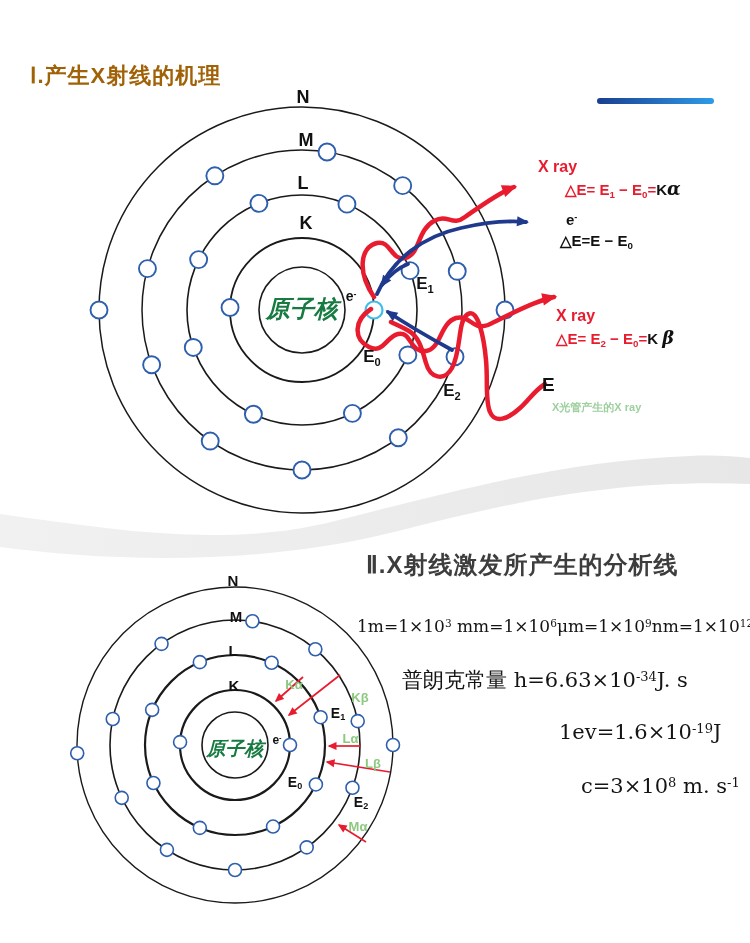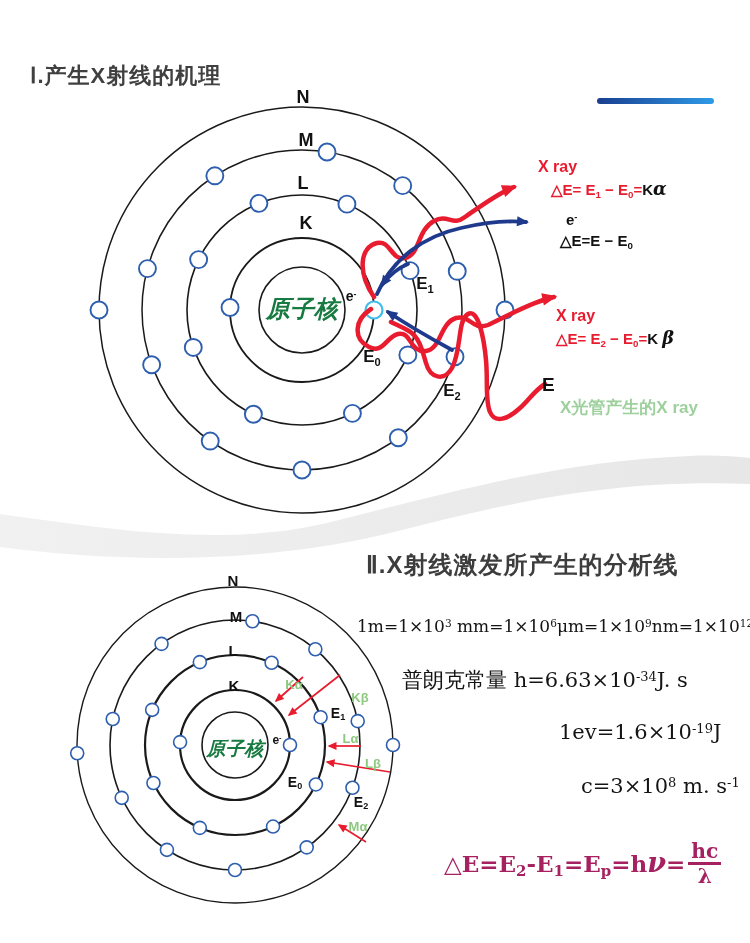--- a/index.html
+++ b/index.html
@@ -8,21 +8,21 @@
   #stage{position:absolute;left:0;top:0;z-index:1;}
   .abs{position:absolute;z-index:3;white-space:nowrap;}
   #page-title{left:431px;top:24px;font-size:52px;font-weight:bold;letter-spacing:2px;
       color:#1A52AE;}
   @supports (-webkit-background-clip:text){
     #page-title{background:linear-gradient(90deg,#16337E 0%,#1C5AB8 55%,#1F7BD6 100%);
       -webkit-background-clip:text;background-clip:text;-webkit-text-fill-color:transparent;}
   }
   #title-underline{left:597px;top:98px;width:117px;height:6px;border-radius:3px;
       background:linear-gradient(90deg,#1A3E8F,#2E9BE8);}
-  #section1-heading{left:30px;top:61px;font-size:22px;font-weight:600;color:#404040;letter-spacing:1px;}
+  #section1-heading{left:30px;top:61px;font-size:22px;font-weight:600;color:#a16207;letter-spacing:1px;}
   #section2-heading{left:366px;top:549px;font-size:24px;font-weight:600;color:#3D3D3D;letter-spacing:1px;}
   .dlabel{position:absolute;transform:translate(-50%,-50%);font-weight:bold;white-space:nowrap;
       color:#111;font-family:"Liberation Sans",sans-serif;z-index:3;line-height:1;}
   .dlabel.al{transform:translate(0,-50%);}
   .dlabel i, .formula i{font-family:"DejaVu Serif","Liberation Serif",serif;font-style:italic;font-size:1.18em;}
   .fr{color:var(--red);}
   .fk{color:#111;}
   sub{font-size:65%;vertical-align:-0.3em;}
   sup{font-size:62%;vertical-align:0.5em;}
   .formula{position:absolute;z-index:3;font-family:"DejaVu Serif","Liberation Serif",serif;
@@ -143,27 +143,27 @@
       <div class="dlabel" style="left: 303px; top: 97px; font-size: 18px;">N</div>
       <div class="dlabel" style="left: 306px; top: 140px; font-size: 18px;">M</div>
       <div class="dlabel" style="left: 303px; top: 183px; font-size: 18px;">L</div>
       <div class="dlabel" style="left: 306px; top: 223px; font-size: 18px;">K</div>
       <div class="dlabel" style="left: 302px; top: 309px; font-size: 24px; color: rgb(23, 122, 64); font-family: &quot;DejaVu Serif&quot;, &quot;Liberation Serif&quot;, serif; font-style: italic;">原子核</div>
       <div class="dlabel" style="left: 351px; top: 296px; font-size: 14px;">e<sup>-</sup></div>
       <div class="dlabel" style="left: 372px; top: 358px; font-size: 17px;">E<sub>0</sub></div>
       <div class="dlabel" style="left: 425px; top: 285px; font-size: 17px;">E<sub>1</sub></div>
       <div class="dlabel" style="left: 452px; top: 392px; font-size: 17px;">E<sub>2</sub></div>
       <div class="dlabel al" style="left: 538px; top: 167px; font-size: 16px; color: rgb(232, 28, 46);">X ray</div>
-      <div class="dlabel al" style="left: 551px; top: 190px; font-size: 15px;"><span class="fr">△E= E<sub>1</sub> − E<sub>0</sub>=</span><span class="fk">K<i>α</i></span></div>
+      <div class="dlabel al" style="left: 565px; top: 190px; font-size: 15px;"><span class="fr">△E= E<sub>1</sub> − E<sub>0</sub>=</span><span class="fk">K<i>α</i></span></div>
       <div class="dlabel al" style="left: 566px; top: 219px; font-size: 15px;">e<sup>-</sup></div>
       <div class="dlabel al" style="left: 560px; top: 242px; font-size: 15px;">△E=E − E<sub>0</sub></div>
       <div class="dlabel al" style="left: 556px; top: 316px; font-size: 16px; color: rgb(232, 28, 46);">X ray</div>
       <div class="dlabel al" style="left: 556px; top: 339px; font-size: 15px;"><span class="fr">△E= E<sub>2</sub> − E<sub>0</sub>=</span><span class="fk">K <i>β</i></span></div>
       <div class="dlabel al" style="left: 542px; top: 384px; font-size: 19px;">E</div>
-      <div class="dlabel al" style="left: 552px; top: 407px; font-size: 17px; color: rgb(157, 208, 157); margin-left: 8px;">X光管产生的X ray</div>
+      <div class="dlabel al" style="left: 552px; top: 407px; font-size: 11px; color: rgb(157, 208, 157);">X光管产生的X ray</div>
       <div class="dlabel" style="left: 233px; top: 580px; font-size: 15px;">N</div>
       <div class="dlabel" style="left: 236px; top: 616px; font-size: 15px;">M</div>
       <div class="dlabel" style="left: 233px; top: 650px; font-size: 15px;">L</div>
       <div class="dlabel" style="left: 234px; top: 685px; font-size: 15px;">K</div>
       <div class="dlabel" style="left: 235px; top: 748px; font-size: 19px; color: rgb(23, 122, 64); font-family: &quot;DejaVu Serif&quot;, &quot;Liberation Serif&quot;, serif; font-style: italic;">原子核</div>
       <div class="dlabel" style="left: 277px; top: 740px; font-size: 12px;">e<sup>-</sup></div>
       <div class="dlabel" style="left: 338px; top: 714px; font-size: 14px;">E<sub>1</sub></div>
       <div class="dlabel" style="left: 295px; top: 783px; font-size: 14px;">E<sub>0</sub></div>
       <div class="dlabel" style="left: 361px; top: 803px; font-size: 14px;">E<sub>2</sub></div>
       <div class="dlabel" style="left: 281px; top: 684px; font-size: 13px; color: rgb(140, 200, 126); margin-left: 13px;">Kα</div>
@@ -171,21 +171,14 @@
       <div class="dlabel" style="left: 346px; top: 738px; font-size: 13px; color: rgb(140, 200, 126); padding-left: 9px;">Lα</div>
       <div class="dlabel" style="left: 373px; top: 763px; font-size: 13px; color: rgb(140, 200, 126);">Lβ</div>
       <div class="dlabel" style="left: 358px; top: 826px; font-size: 13px; color: rgb(140, 200, 126);">Mα</div>
     </div>
 
   <div id="f-units" class="formula">1m=1×10<sup>3</sup> mm=1×10<sup>6</sup>μm=1×10<sup>9</sup>nm=1×10<sup>12</sup>pm</div>
   <div id="f-planck" class="formula">普朗克常量 h=6.63×10<sup>-34</sup>J. s</div>
   <div id="f-ev" class="formula">1ev=1.6×10<sup>-19</sup>J</div>
   <div id="f-c" class="formula">c=3×10<sup>8</sup> m. s<sup>-1</sup></div>
 
-  <div id="f-energy" class="formula">
-    <span>△E=E<sub>2</sub>-E<sub>1</sub>=E<sub>p</sub>=h<i>ν</i>=</span>
-    <span class="frac">
-      <span class="num">hc</span>
-      <span class="den">λ</span>
-    </span>
-  </div>
 
 </div>
 
 </body></html>

